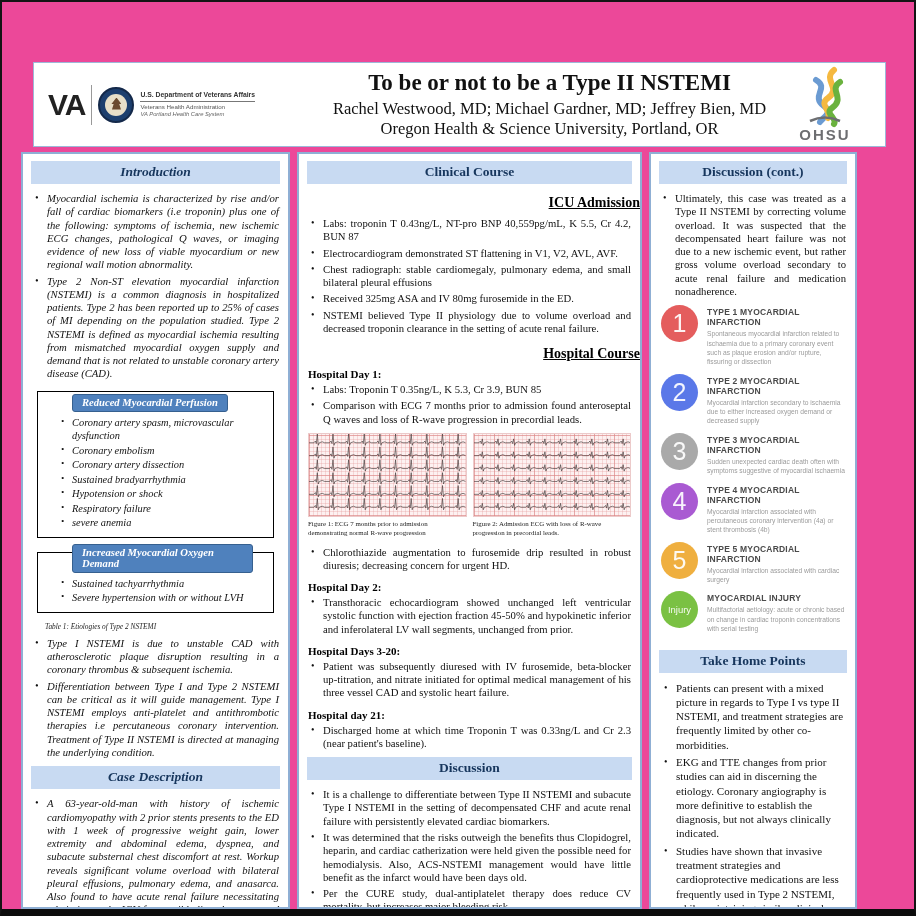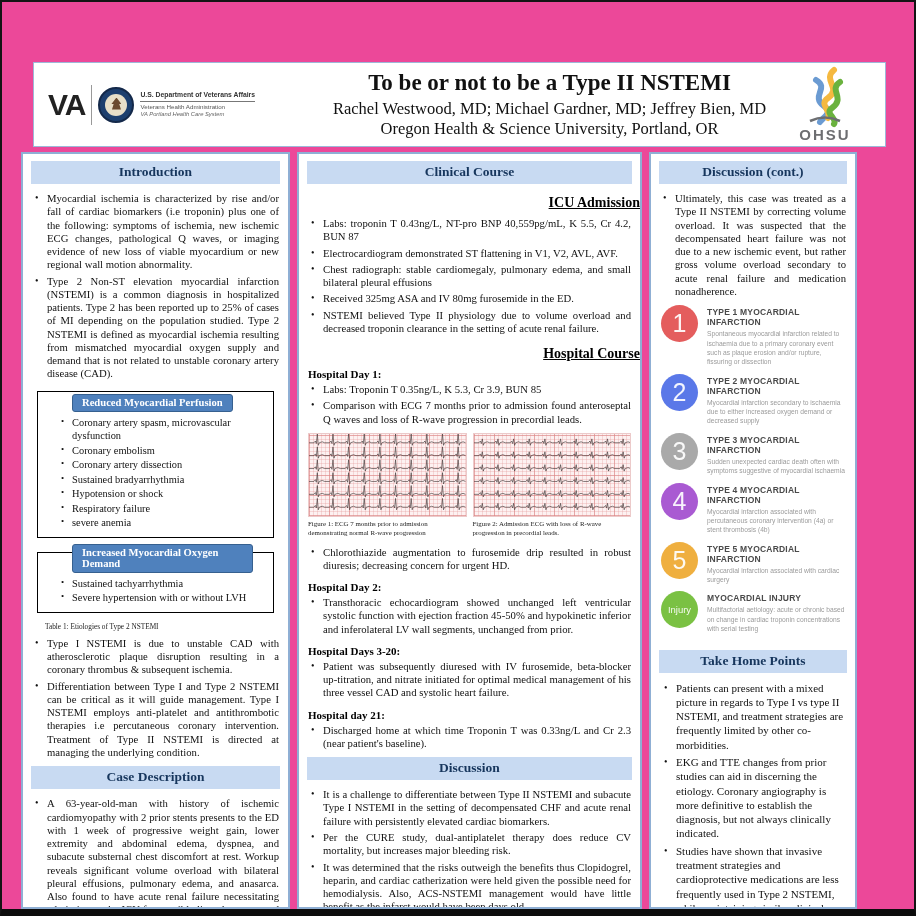--- a/index.html
+++ b/index.html
@@ -27,21 +27,21 @@
   .head-center { flex:1; text-align:center; }
   .title { font-size:23px; font-weight:bold; color:#111; line-height:1.15; }
   .authors { font-size:16.5px; color:#111; margin-top:2px; }
   .affil { font-size:16.5px; color:#111; }
   .ohsu-block { width:110px; flex:0 0 110px; display:flex; flex-direction:column; align-items:center; padding-right:10px; }
   .ohsu-label { font-family:"Liberation Sans",sans-serif; font-weight:bold; font-size:15px;
                 color:#6d6e71; letter-spacing:2px; margin-top:-2px; }
 
   
   .col { position:absolute; top:150px; height:757px; background:#fff; border:2px solid #8fafd4; overflow:hidden; }
-  .col-left  { left:19px;  width:269px; }
+  .col-left  { left:19px;  width:269px;font-style:italic; }
   .col-mid   { left:295px; width:345px; }
   .col-right { left:647px; width:208px; }
 
   .sec { margin:7px 8px 0; background:#c8daf2; color:#17365d; font-weight:bold; font-size:13.5px;
          text-align:center; padding:3px 0 4px; }
   .pad { padding:5px 9px 0; }
 
   .b { position:relative; padding-left:15px; text-align:justify; font-size:10.7px; line-height:1.24;
        color:#111; margin-top:3px; }
   .b::before { content:"\2022"; position:absolute; left:3px; top:0; font-size:10px; }
@@ -198,22 +198,22 @@
       <div class="b">Transthoracic echocardiogram showed unchanged left ventricular systolic function with ejection fraction 45-50% and hypokinetic inferior and inferolateral LV wall segments, unchanged from prior.</div>
       <div class="dayhead">Hospital Days 3-20:</div>
       <div class="b">Patient was  subsequently diuresed with IV furosemide, beta-blocker up-titration,  and nitrate initiated for optimal medical management of his three vessel CAD and systolic heart failure.</div>
       <div class="dayhead">Hospital day 21:</div>
       <div class="b">Discharged home at which time Troponin T was 0.33ng/L and Cr 2.3 (near patient's baseline).</div>
     </div>
 
     <div class="sec">Discussion</div>
     <div class="pad">
       <div class="b">It is a challenge to differentiate between Type II NSTEMI and subacute Type I NSTEMI in the setting of decompensated CHF and acute renal failure with persistently elevated cardiac biomarkers.</div>
+      <div class="b">It was determined that the risks outweigh the benefits thus Clopidogrel, heparin, and cardiac catherization were held given the possible need for hemodialysis. Also, ACS-NSTEMI management would have little benefit as the infarct would have been days old.</div>
       <div class="b">Per the CURE study, dual-antiplatelet therapy does reduce CV mortality, but increases major bleeding risk.</div>
-      <div class="b">It was determined that the risks outweigh the benefits thus Clopidogrel, heparin, and cardiac catherization were held given the possible need for hemodialysis. Also, ACS-NSTEMI management would have little benefit as the infarct would have been days old.</div>
     </div>
   </div>
 
   <div class="col col-right">
     <div class="sec">Discussion (cont.)</div>
     <div class="pad">
       <div class="b">Ultimately, this case was treated as a Type II NSTEMI by correcting volume overload. It was suspected that the decompensated heart failure was not due to a new ischemic event, but rather gross volume overload secondary to acute renal failure and medication nonadherence.</div>
     </div>
 
     <div style="margin-top:4px">

